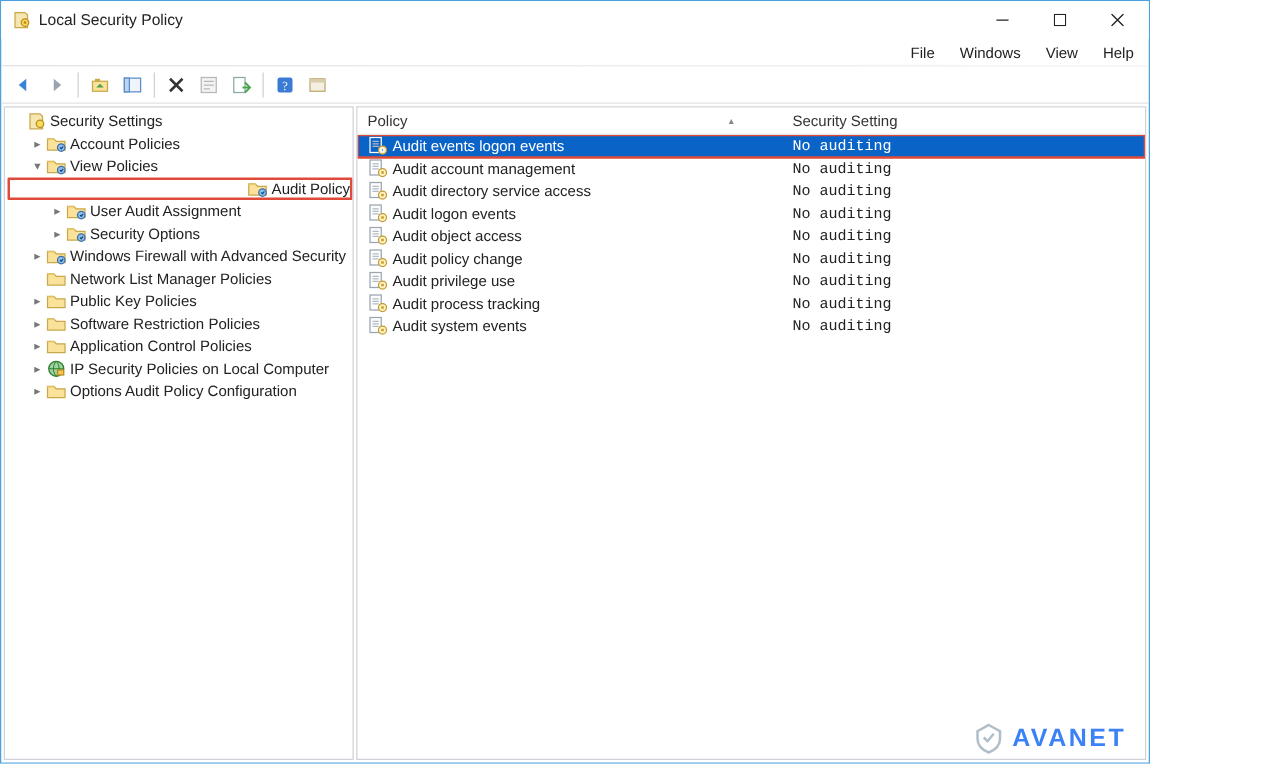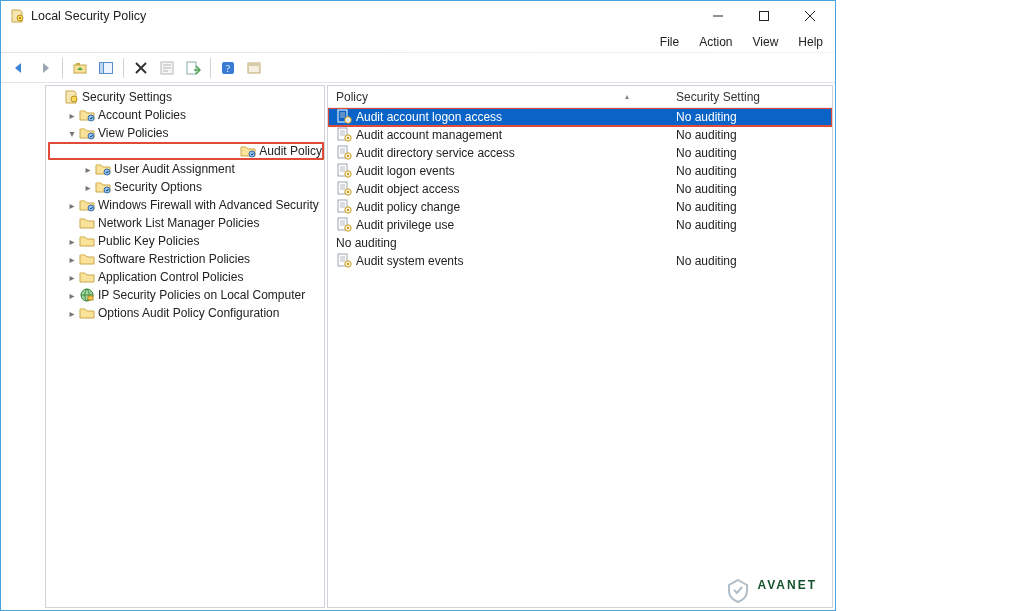--- a/index.html
+++ b/index.html
@@ -1,51 +1,51 @@
 <!DOCTYPE html>
 <html><head>
 <meta charset="utf-8">
 <style>
   * { box-sizing: border-box; }
   html, body { margin:0; padding:0; font-family:"Segoe UI", Tahoma, sans-serif; font-size:12px; color:#222; background:#fff; }
-  .window { width:836px; height:611px; border:1px solid #4aa3df; display:flex; flex-direction:column; position:relative; }
+  .window { width:920px; height:611px; border:1px solid #4aa3df; display:flex; flex-direction:column; position:relative; }
   .titlebar { height:30px; display:flex; align-items:center; padding:0 2px 0 8px; background:#fff; }
   .titlebar .app-icon { width:16px; height:16px; margin-right:6px; display:flex; align-items:center; justify-content:center; }
   .title-text { flex:0 0 auto; font-size:12.5px; }
   .titlebar-spacer { flex:1; }
   .win-btn { width:46px; height:30px; display:flex; align-items:center; justify-content:center; font-size:14px; cursor:pointer; }
   .menubar { height:22px; display:flex; align-items:center; padding:0 4px; gap:4px; border-bottom:1px solid #e9e9ef; position:relative;justify-content:flex-end; }
   .menubar::after { content:""; position:absolute; left:0; right:0; bottom:-1px; height:1px; background:linear-gradient(90deg,#e3e3ea,#f4f4f8); }
   .menu-item { padding:2px 8px; cursor:default; }
   .toolbar { height:30px; display:flex; align-items:center; padding:2px 6px; gap:2px; border-bottom:1px solid #e3e3e8; }
   .tool-btn { width:24px; height:24px; border:1px solid transparent; display:flex; align-items:center; justify-content:center; border-radius:2px; cursor:pointer; }
   .tool-sep { width:1px; height:20px; background:#d0d0d8; margin:0 3px; }
-  .content { flex:1; display:flex; min-height:0;margin-left:42px; }
+  .content { flex:1; display:flex; min-height:0; }
   .tree-pane { width:280px; border:1px solid #cfd2d8; margin:2px; overflow:auto; padding:2px 0 2px 2px; }
   .list-pane { flex:1; border:1px solid #cfd2d8; margin:2px 2px 2px 0; display:flex; flex-direction:column; overflow:auto; }
   .tree-row { display:flex; align-items:center; height:18px; padding-left:4px; cursor:default; white-space:nowrap; }
   .tree-row .expander { width:12px; text-align:center; color:#777; font-size:10px; cursor:pointer; }
   .tree-row .ti { width:16px; height:16px; margin:0 3px 0 1px; display:flex; align-items:center; justify-content:center; }
   .tree-row.highlight-red { border:2px solid #e04a3a; border-radius:1px; }
   .folder-svg { display:block; }
   .list-header { display:flex; height:22px; border-bottom:1px solid #e6e6ea; background:#fff; font-size:12px; color:#333; user-select:none; }
   .list-header .col { padding:3px 8px; border-right:1px solid transparent; display:flex; align-items:center; gap:6px; cursor:pointer; }
   .col.policy { flex:0 0 340px; }
   .col.setting { flex:1; }
   .sort-caret { font-size:8px; color:#888; margin-left:auto; margin-right:30px; }
   .list-body { flex:1; overflow:auto; }
   .list-row { display:flex; height:18px; align-items:center; cursor:default; }
   .list-row .cell { padding:0 8px; display:flex; align-items:center; gap:4px; }
   .list-row .cell.policy { flex:0 0 340px; }
-  .list-row .cell.setting { flex:1; }
+  .list-row .cell.setting { flex:1;font-family:Liberation Mono, monospace; }
   .list-row.selected { background:#0a64c8; color:#fff; }
   .list-row.selected .pol-icon rect { fill:#0a64c8; stroke:#fff; }
   .list-row.selected.highlighted { outline:2px solid #e04a3a; outline-offset:-1px; }
   .pol-icon { width:16px; height:16px; }
-  .watermark { position:absolute; right:18px; bottom:6px; display:flex; gap:6px; color:#14532d; font-size:12px; letter-spacing:2px; font-weight:600; pointer-events:none; }
+  .watermark { position:absolute; right:18px; bottom:6px; display:flex; align-items:center; gap:6px; color:#3b82f6; font-size:20px; letter-spacing:2px; font-weight:600; pointer-events:none; }
   .watermark svg { opacity:.7; }
 </style>
 </head>
 <body>
 
 <div class="window">
 
   <div class="titlebar">
     <span class="app-icon">
       <svg width="16" height="16" viewBox="0 0 16 16">
@@ -68,21 +68,21 @@
       </div>
     <div class="win-btn close">
         <svg width="10" height="10" viewBox="0 0 10 10">
           <path d="M0 0L10 10M10 0L0 10" stroke="#222" stroke-width="1"></path>
         </svg>
       </div>
   </div>
 
   <div class="menubar">
     <div class="menu-item">File</div>
-    <div class="menu-item">Action</div>
+    <div class="menu-item">Windows</div>
     <div class="menu-item">View</div>
     <div class="menu-item">Help</div>
   </div>
 
   <div class="toolbar">
     <div class="tool-btn">
         <svg width="16" height="16" viewBox="0 0 16 16">
           <path d="M10 3L4 8l6 5z" fill="#3a84d6"></path>
         </svg>
       </div>
@@ -300,21 +300,21 @@
       </div>
       <div class="list-body" id="list-body">
           <div class="list-row selected highlighted">
             <div class="cell policy">
               <span><svg class="pol-icon" width="16" height="16" viewBox="0 0 16 16">
                   <rect x="2" y="2" width="9" height="12" fill="#fdfdfd" stroke="#9aa5b1"></rect>
                   <path d="M4 5h5M4 7h5M4 9h5" stroke="#b2bbc5" stroke-width="1"></path>
                   <circle cx="12" cy="12" r="3.2" fill="#fef3c7" stroke="#c79a2d"></circle>
                   <rect x="11" y="11" width="2" height="2" fill="#c79a2d"></rect>
                 </svg></span>
-              <span>Audit account logon access</span>
+              <span>Audit events logon events</span>
             </div>
             <div class="cell setting">
               <span>No auditing</span>
             </div>
           </div>
           <div class="list-row">
             <div class="cell policy">
               <span><svg class="pol-icon" width="16" height="16" viewBox="0 0 16 16">
                   <rect x="2" y="2" width="9" height="12" fill="#fdfdfd" stroke="#9aa5b1"></rect>
                   <path d="M4 5h5M4 7h5M4 9h5" stroke="#b2bbc5" stroke-width="1"></path>
@@ -391,20 +391,29 @@
                   <circle cx="12" cy="12" r="3.2" fill="#fef3c7" stroke="#c79a2d"></circle>
                   <rect x="11" y="11" width="2" height="2" fill="#c79a2d"></rect>
                 </svg></span>
               <span>Audit privilege use</span>
             </div>
             <div class="cell setting">
               <span>No auditing</span>
             </div>
           </div>
           <div class="list-row">
+            <div class="cell policy">
+              <span><svg class="pol-icon" width="16" height="16" viewBox="0 0 16 16">
+                  <rect x="2" y="2" width="9" height="12" fill="#fdfdfd" stroke="#9aa5b1"></rect>
+                  <path d="M4 5h5M4 7h5M4 9h5" stroke="#b2bbc5" stroke-width="1"></path>
+                  <circle cx="12" cy="12" r="3.2" fill="#fef3c7" stroke="#c79a2d"></circle>
+                  <rect x="11" y="11" width="2" height="2" fill="#c79a2d"></rect>
+                </svg></span>
+              <span>Audit process tracking</span>
+            </div>
             <div class="cell setting">
               <span>No auditing</span>
             </div>
           </div>
           <div class="list-row">
             <div class="cell policy">
               <span><svg class="pol-icon" width="16" height="16" viewBox="0 0 16 16">
                   <rect x="2" y="2" width="9" height="12" fill="#fdfdfd" stroke="#9aa5b1"></rect>
                   <path d="M4 5h5M4 7h5M4 9h5" stroke="#b2bbc5" stroke-width="1"></path>
                   <circle cx="12" cy="12" r="3.2" fill="#fef3c7" stroke="#c79a2d"></circle>

